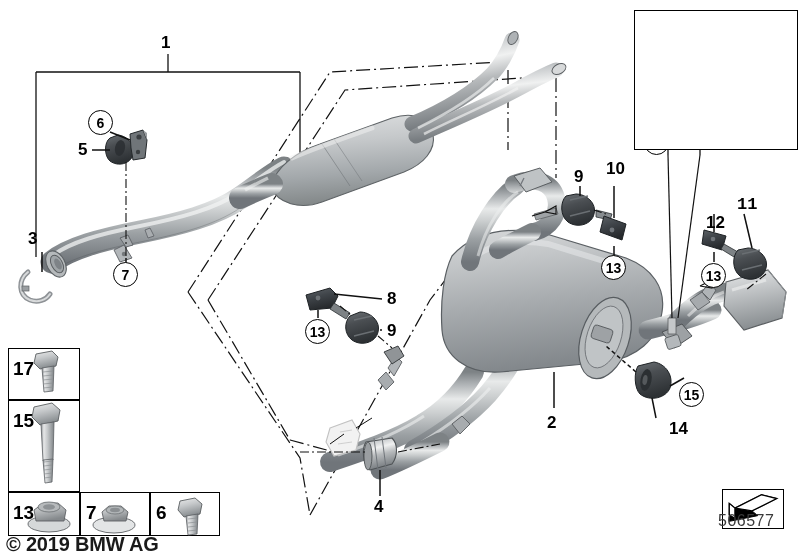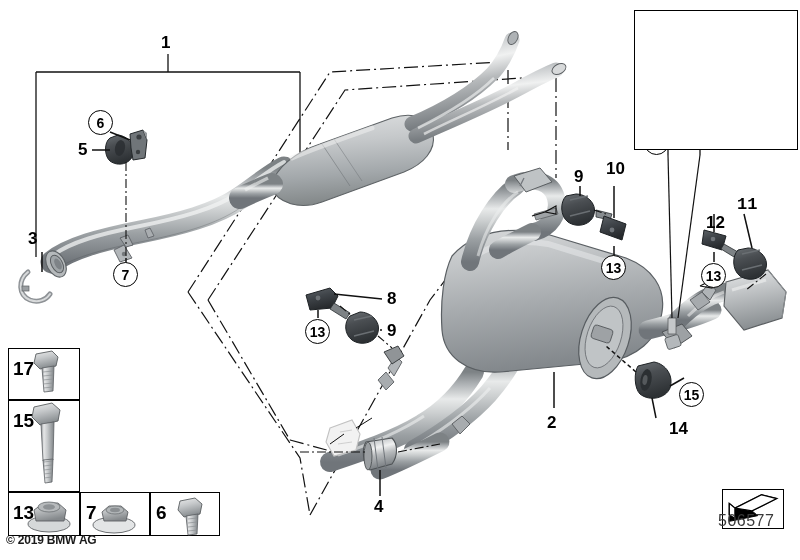--- a/index.html
+++ b/index.html
@@ -53,21 +53,21 @@
     font-weight: bold;
     font-size: 19px;
     color: #000;
   }
   #copyright {
     position: absolute;
     left: 6px;
     top: 533px;
     font-family: "Liberation Sans", sans-serif;
     font-weight: bold;
-    font-size: 12px;
+    font-size: 20px;
     color: #1a1a1a;
     letter-spacing: -0.2px;
   }
   #diagram-number {
     position: absolute;
     left: 718px;
     top: 512px;
     font-family: Liberation Sans, sans-serif;
     font-size: 16px;
     color: #3a3a3a;

